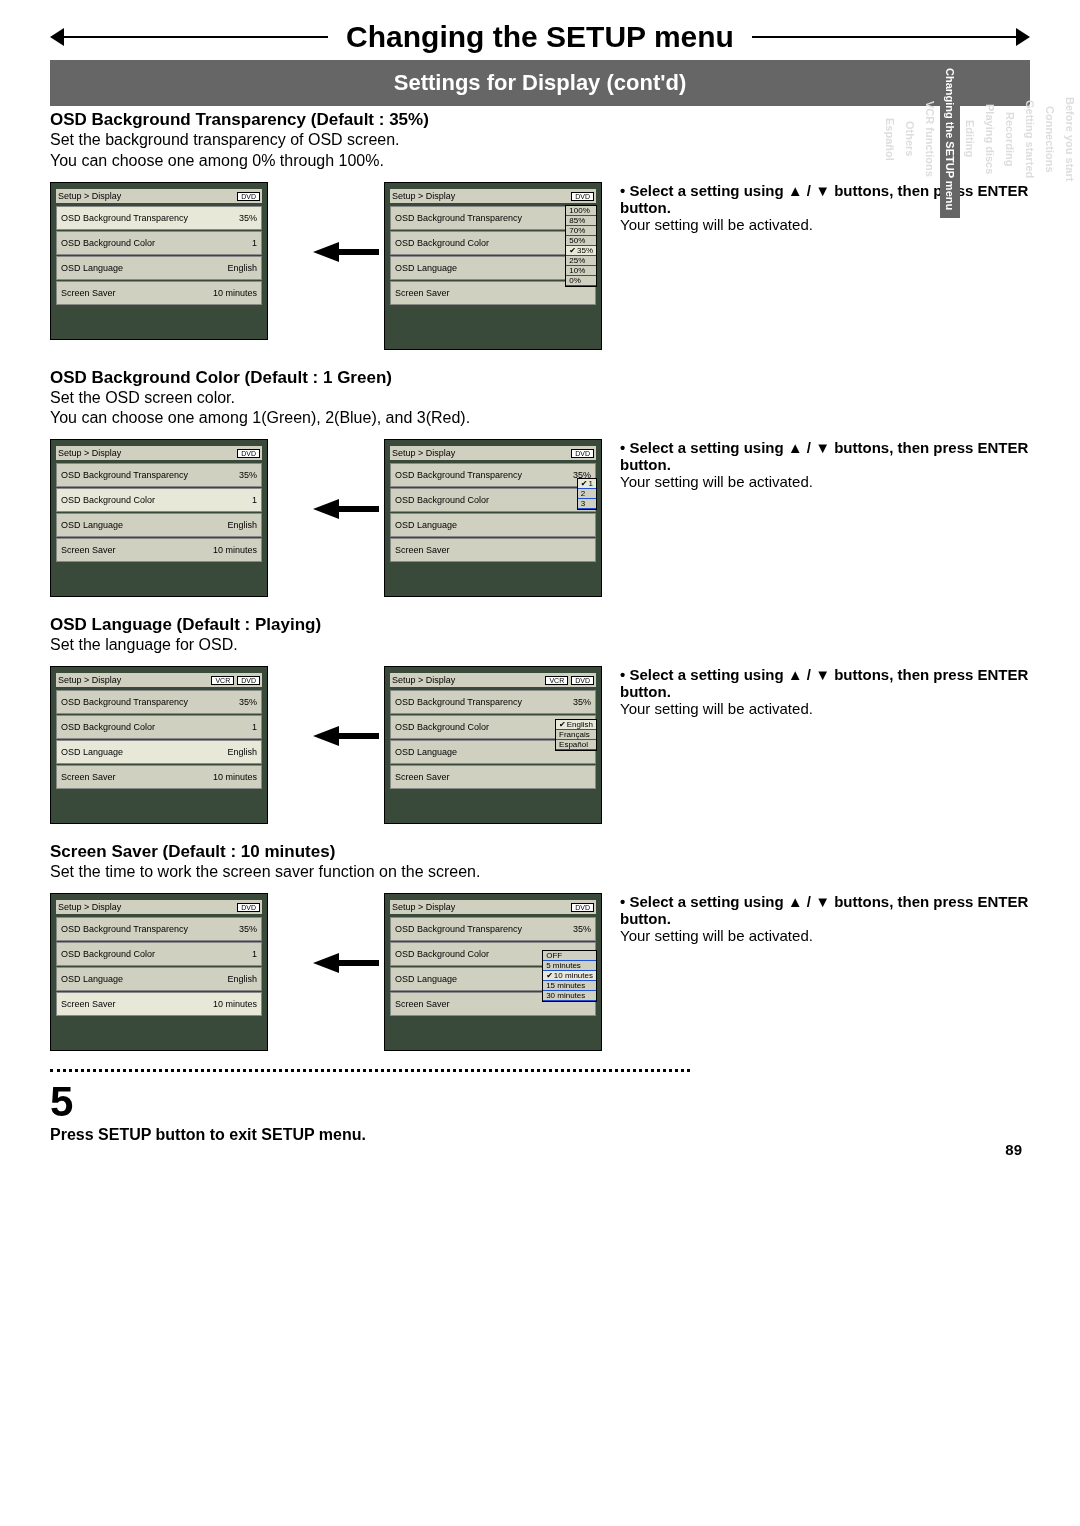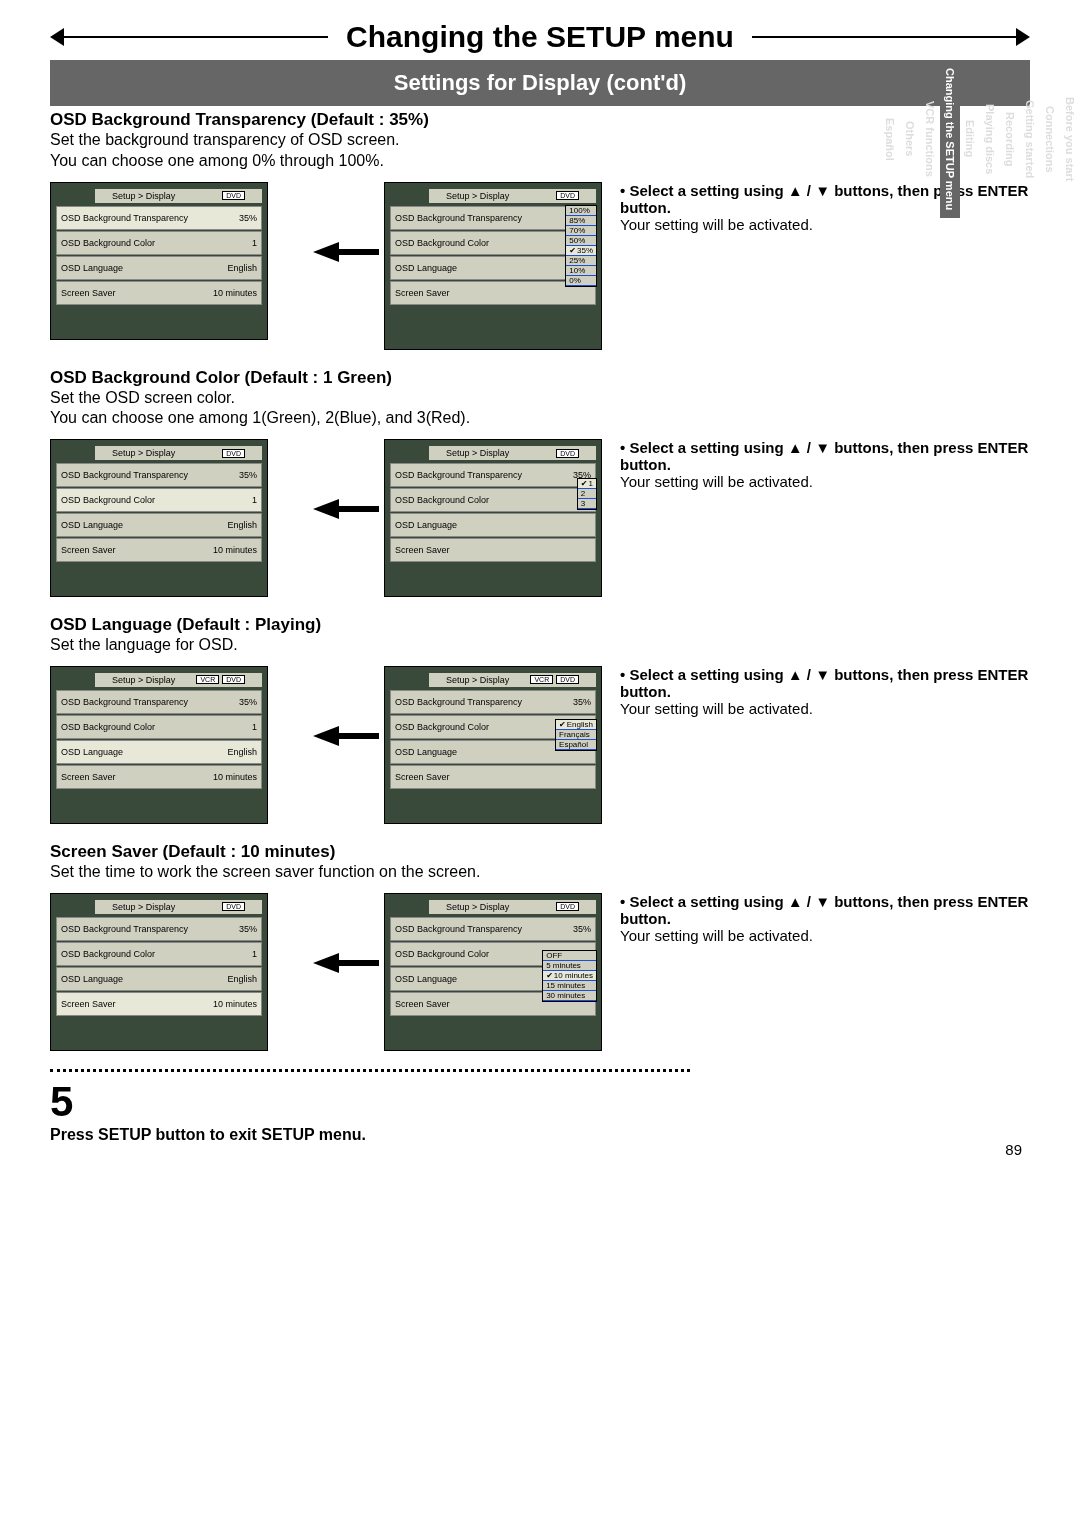--- a/index.html
+++ b/index.html
@@ -21,42 +21,42 @@
   
   .section { margin-bottom: 18px; }
   .section-head { font-size: 17px; font-weight: bold; }
   .section-desc { font-size: 16px; line-height: 1.3; }
   
   .row { display: flex; align-items: flex-start; gap: 18px; margin-top: 10px; }
   
   
   .osd { width: 218px; height: 158px; background: #3a4a3a; border: 1px solid #000; padding: 6px 5px; font-size: 9px; color: #000; position:relative; }
   .osd-expanded { height: 168px; }
-  .osd-title { background: #d0d0c0; padding: 2px 17px; margin-bottom: 3px; display:flex; justify-content:space-between; align-items:center;margin-left:39px; }
+  .osd-title { background: #d0d0c0; padding: 2px 2px; margin-bottom: 3px; display:flex; justify-content:space-between; align-items:flex-end; }
   .osd-badges { display:flex; gap:3px; }
   .badge { border:1px solid #000; padding:0 3px; font-size:7px; background:#fff; }
   .osd-row { display:flex; justify-content:space-between; padding: 6px 4px; border:1px solid #888; margin-bottom:1px; background:#d0d0c0; }
   .osd-row.hl { background:#e8e8d8; }
   .osd-popup { position:absolute; right:4px; background:#999; border:1px solid #000; font-size:8px; }
   .osd-popup div { padding:0 3px; background:#d0d0c0; border-bottom:1px solid #1d4ed8; white-space:nowrap; }
   .osd-popup div.sel { background:#e8e8d8; }
   .check::before { content:"✔"; font-size:8px; margin-right:1px; }
   
   .arrow { width: 80px; display:flex; align-items:center; justify-content:center; margin-top:60px; }
   .arrow-shape { width:0;height:0;border-top:10px solid transparent;border-bottom:10px solid transparent;border-right:26px solid #000; position:relative; }
   .arrow-shape::after { content:""; position:absolute; left:26px; top:-3px; width:40px; height:6px; background:#000; }
   
   .instr { font-size: 15px; flex: 1; }
   .instr .dot { font-weight: bold; }
   
   .dots { border: none; border-top: 3px dotted #000; margin: 16px 0 6px 0; width: 640px; }
   .step-num { font-size: 42px; font-weight: bold; }
   .step-text { font-size: 16px; font-weight: bold; }
   
-  .page-num { position: absolute; bottom: 6px; right: 58px; font-size: 15px; }
+  .page-num { position: absolute; bottom: 6px; right: 58px; font-size: 15px; font-weight: bold; }
 </style>
 </head>
 <body>
 
 <div class="page">
 
   <div class="side-tabs" id="side-tabs">
       <div class="side-tab">Before you start</div>
       <div class="side-tab">Connections</div>
       <div class="side-tab">Getting started</div>

